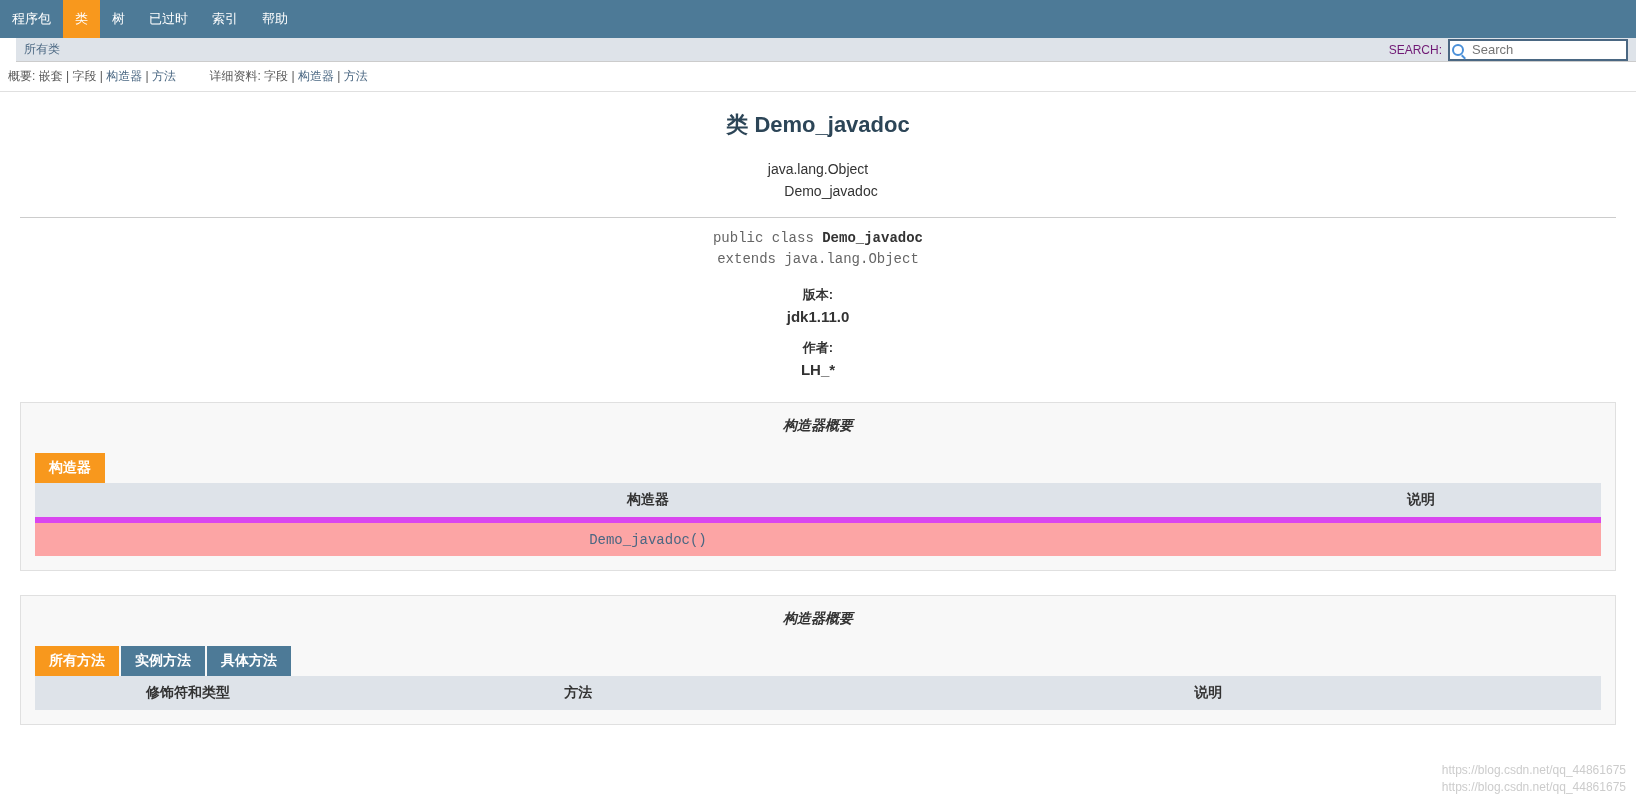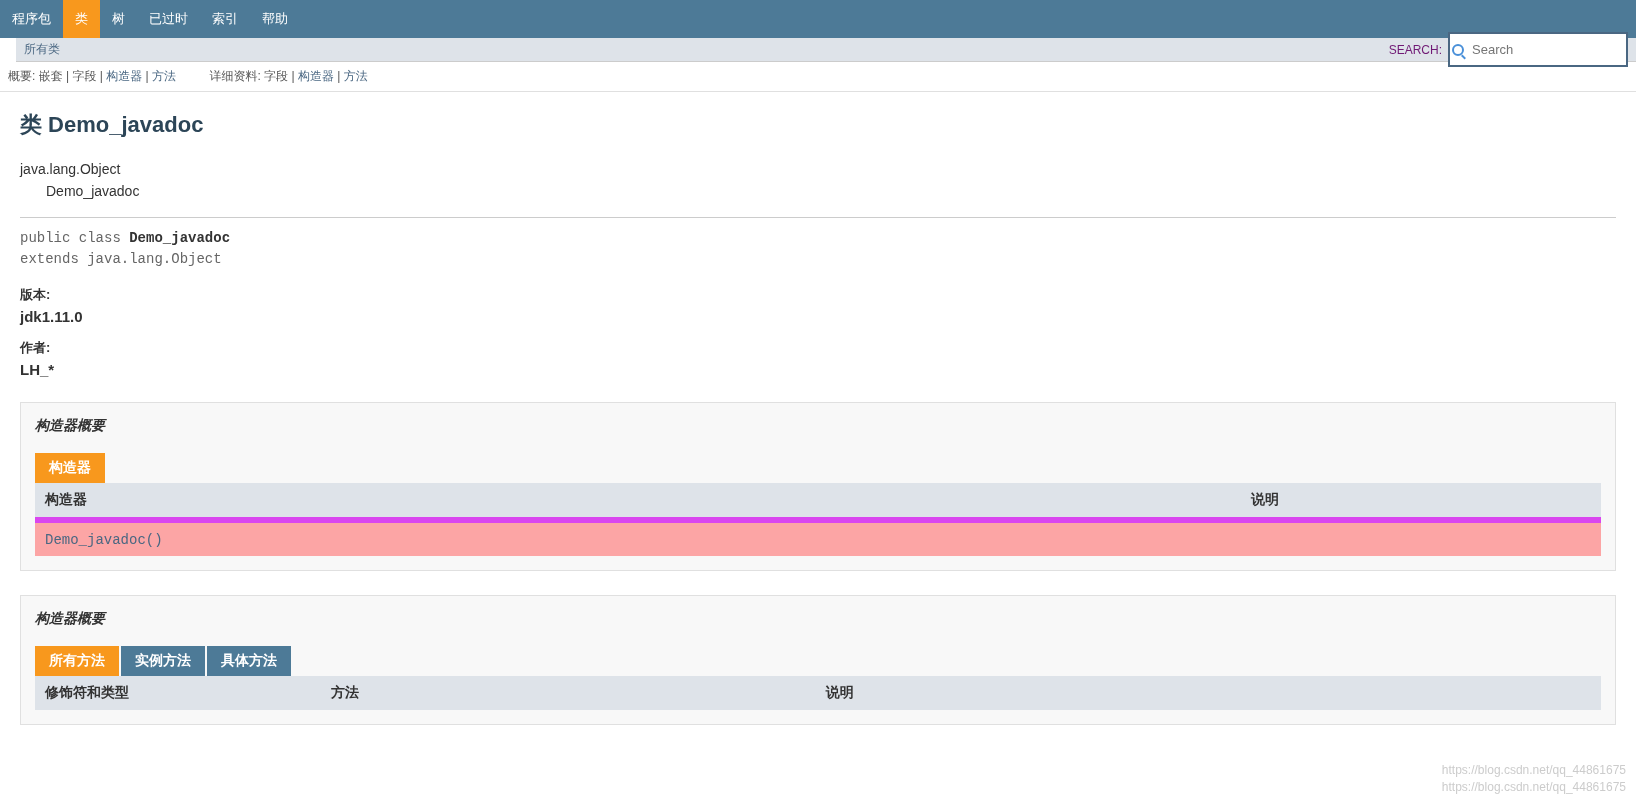--- a/index.html
+++ b/index.html
@@ -6,30 +6,30 @@
   body { font-family: Arial, "Microsoft YaHei", sans-serif; font-size: 14px; color: #333; background: #fff; }
   
   .top-nav { background: #4d7a97; display: flex; align-items: center; height: 38px; padding: 0 0; }
   .top-nav-item { color: #fff; padding: 0 12px; height: 38px; display: flex; align-items: center; font-size: 13px; cursor: pointer; }
   .top-nav-item.active { background: #f8981d; }
   
   .sub-bar { background: #dee3e9; display: flex; justify-content: space-between; align-items: center; height: 24px; padding: 0 8px; border-bottom: 1px solid #ccc; margin-left: 16px; }
   .all-classes { color: #4a6782; font-size: 12px; }
   .search-wrap { display: flex; align-items: center; gap: 6px; }
   .search-label { font-size: 12px; color: #701a75; }
-  .search-input { border: 2px solid #4a6782; height: 35px; width: 180px; padding: 0 4px 0 22px; font-size: 13px; color: #888; }
+  .search-input { border: 2px solid #4a6782; height: 22px; width: 180px; padding: 0 4px 0 22px; font-size: 13px; color: #888; }
   .search-icon-wrap { position: relative; }
   .search-icon { position: absolute; left: 4px; top: 50%; transform: translateY(-50%); width: 12px; height: 12px; border: 2px solid #4a90d9; border-radius: 50%; }
   .search-icon::after { content: ""; position: absolute; right: -4px; bottom: -4px; width: 5px; height: 2px; background: #4a90d9; transform: rotate(45deg); }
   
   .meta-bar { background: #fff; padding: 6px 8px; font-size: 12px; border-bottom: 1px solid #e0e0e0; color: #555; }
   .meta-bar a { color: #4a6782; text-decoration: none; }
   .meta-sep { padding: 0 30px 0 0; }
   
-  .main { padding: 18px 20px; }
+  .main { padding: 18px 20px; text-align: center; }
   
   .class-title { font-size: 22px; font-weight: bold; color: #2c4557; margin-bottom: 18px; }
   
   .inheritance { font-size: 14px; color: #333; line-height: 1.6; margin-bottom: 14px; }
   .inheritance .indent { padding-left: 26px; }
   
   hr { border: none; border-top: 1px solid #ccc; margin: 6px 0 10px; }
   
   .code-block { font-family: "Courier New", monospace; font-size: 14px; line-height: 1.5; color: #666; margin-bottom: 16px; }
   .code-block .bold { font-weight: bold; color: #333; }

